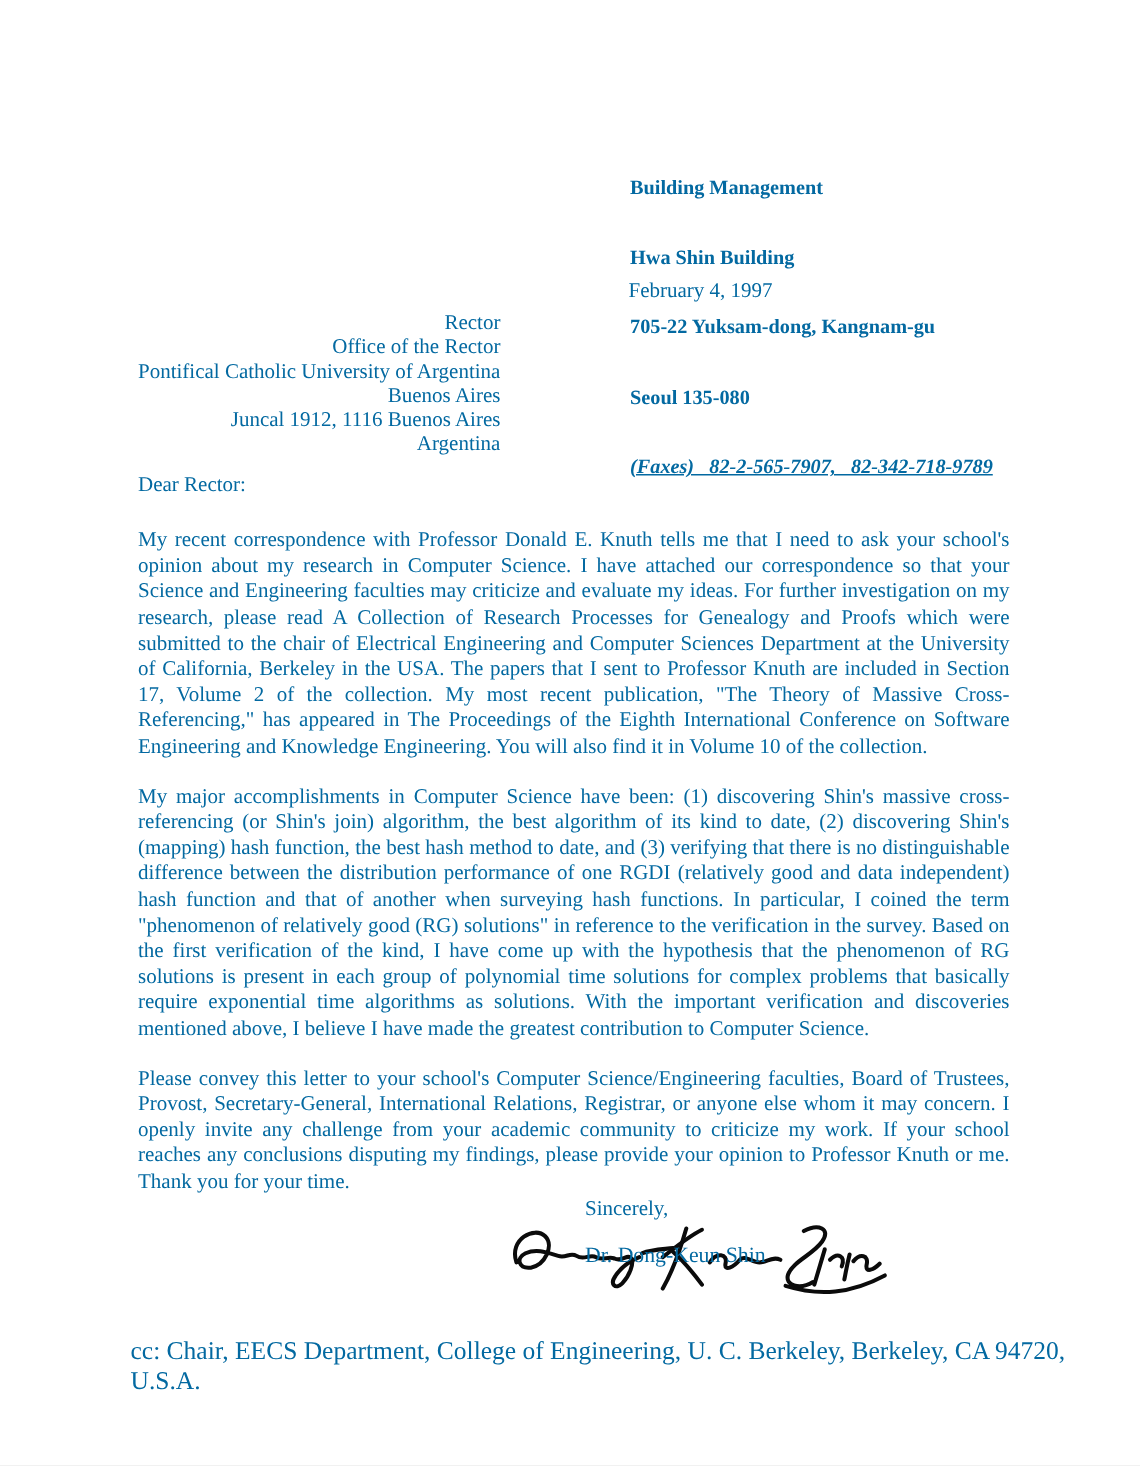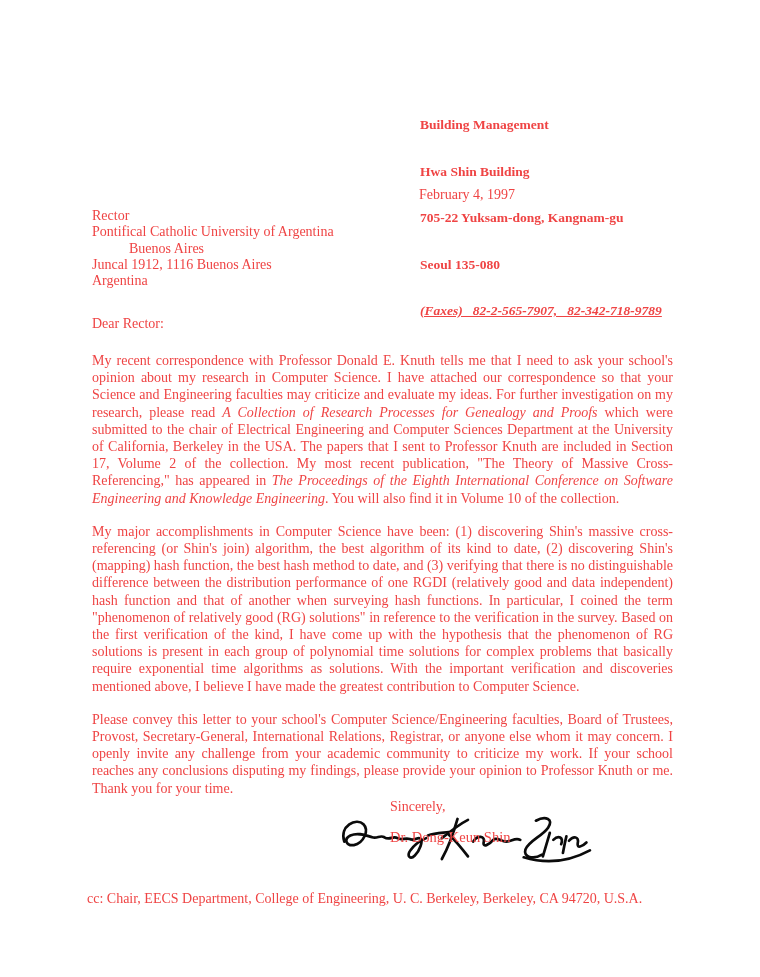--- a/index.html
+++ b/index.html
@@ -6,21 +6,21 @@
     margin: 0;
     padding: 0;
     background: #e8e8e8;
   }
   .page {
     position: relative;
     width: 760px;
     height: 977px;
     margin: 0 auto;
     background: #ffffff;
-    color: #ef4444;
+    color: #0369a1;
     font-family: "Liberation Serif", "DejaVu Serif", serif;
     overflow: hidden;
   }
   
   .sender-block {
     position: absolute;
     left: 420px;
     top: 86px;
     font-size: 13.5px;
     line-height: 15.5px;
@@ -39,40 +39,41 @@
     top: 187px;
     font-size: 14px;
   }
   
   .recipient-block {
     position: absolute;
     left: 92px;
     top: 208px;
     font-size: 14px;
     line-height: 16.3px;
+    text-align: right;
   }
   .recipient-line.indented { padding-left: 37px; }
   .salutation {
     position: absolute;
     left: 92px;
     top: 316px;
     font-size: 14px;
   }
   
   .letter-body {
     position: absolute;
     left: 92px;
     top: 352px;
     width: 581px;
     font-size: 14px;
     line-height: 17.2px;
     text-align: justify;
   }
   .letter-body p { margin: 0 0 16px 0; }
-  .letter-body .it { font-style: italic; }
+  .letter-body .it { }
   
   .valediction {
     position: absolute;
     left: 390px;
     top: 799px;
     font-size: 14px;
   }
   .signature-wrap {
     position: absolute;
     left: 330px;
@@ -84,40 +85,41 @@
   .typed-name {
     position: absolute;
     left: 390px;
     top: 829px;
     font-size: 14.5px;
   }
   .cc-line {
     position: absolute;
     left: 87px;
     top: 891px;
-    font-size: 14px;
+    font-size: 17px;
   }
 </style>
 </head>
 <body>
 
 <div class="page">
 
   <div class="sender-block">
     <div class="sender-line">Building Management</div>
     <div class="sender-line">Hwa Shin Building</div>
     <div class="sender-line">705-22 Yuksam-dong, Kangnam-gu</div>
     <div class="sender-line">Seoul 135-080</div>
     <div class="fax-line">(Faxes)   82-2-565-7907,   82-342-718-9789</div>
   </div>
 
   <div class="date-line">February 4, 1997</div>
 
   <div class="recipient-block">
     <div class="recipient-line">Rector</div>
+    <div class="recipient-line">Office of the Rector</div>
     <div class="recipient-line">Pontifical Catholic University of Argentina</div>
     <div class="recipient-line indented">Buenos Aires</div>
     <div class="recipient-line">Juncal 1912, 1116 Buenos Aires</div>
     <div class="recipient-line">Argentina</div>
   </div>
 
   <div class="salutation">Dear Rector:</div>
 
   <div class="letter-body">
     <p><span>My recent correspondence with Professor Donald E. Knuth tells me that I need to ask your school's opinion about my research in Computer Science.  I have attached our correspondence so that your Science and Engineering faculties may criticize and evaluate my ideas.  For further investigation on my research, please read </span><span class="it">A Collection of Research Processes for Genealogy and Proofs</span><span> which were submitted to the chair of Electrical Engineering and Computer Sciences Department at the University of California, Berkeley in the USA.  The papers that I sent to Professor Knuth are included in Section 17, Volume 2 of the collection.  My most recent publication, "The Theory of Massive Cross-Referencing," has appeared in </span><span class="it">The Proceedings of the Eighth International Conference on Software Engineering and Knowledge Engineering</span><span>.  You will also find it in Volume 10 of the collection.</span></p>

